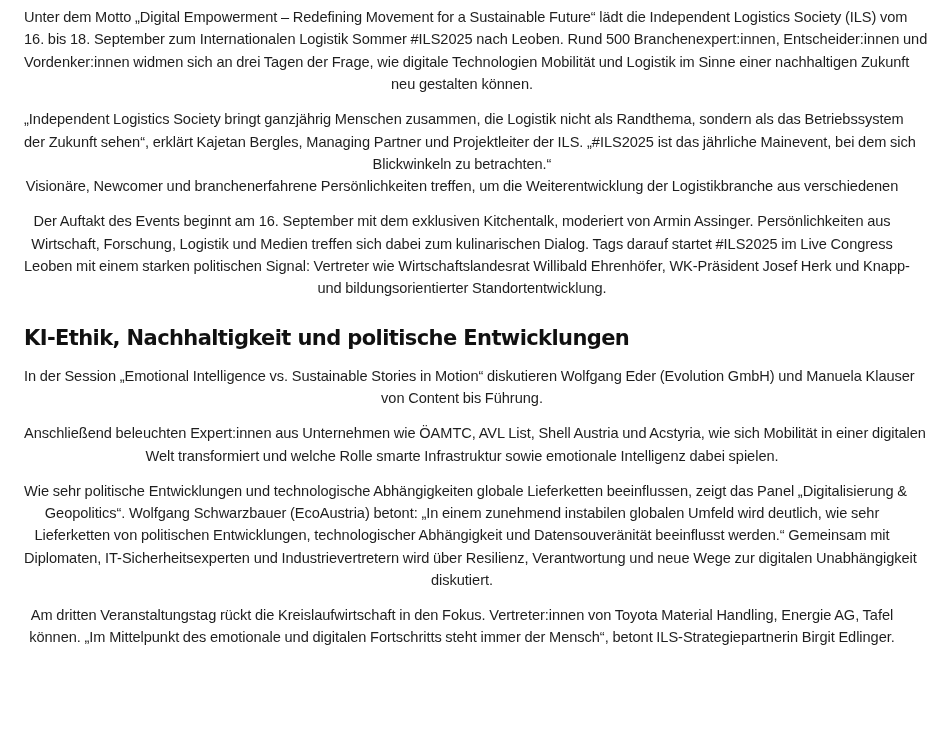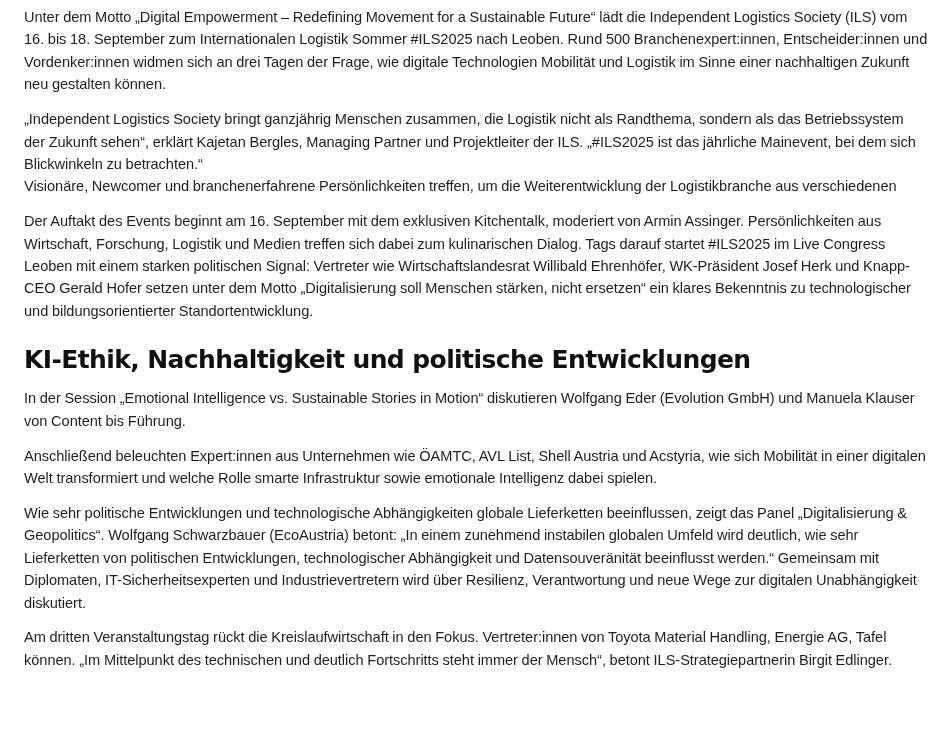--- a/index.html
+++ b/index.html
@@ -22,29 +22,30 @@
     .article p {
       margin: 0 0 12.5px 0;
       font-size: 14.6px;
       line-height: 22.4px;
       letter-spacing: -0.05px;
       word-spacing: -0.3px;
     }
     .article h2 {
       font-family: "DejaVu Sans", sans-serif;
       font-weight: bold;
-      font-size: 25px;
+      font-size: 21px;
       line-height: 28px;
       color: #111111;
       margin: 24px 0 13px 0;
       letter-spacing: -0.6px;
     }
     .line {
       display: block;
       white-space: nowrap;
+      text-align: center;
     }
   </style>
 </head>
 <body>
 
 <div class="article">
 
   <p>
     <span class="line">Unter dem Motto „Digital Empowerment – Redefining Movement for a Sustainable Future“ lädt die Independent Logistics Society (ILS) vom</span>
     <span class="line">16. bis 18. September zum Internationalen Logistik Sommer #ILS2025 nach Leoben. Rund 500 Branchenexpert:innen, Entscheider:innen und</span>
@@ -56,21 +57,20 @@
     <span class="line">„Independent Logistics Society bringt ganzjährig Menschen zusammen, die Logistik nicht als Randthema, sondern als das Betriebssystem</span>
     <span class="line">der Zukunft sehen“, erklärt Kajetan Bergles, Managing Partner und Projektleiter der ILS. „#ILS2025 ist das jährliche Mainevent, bei dem sich</span>
     <span class="line">Blickwinkeln zu betrachten.“</span>
     <span class="line">Visionäre, Newcomer und branchenerfahrene Persönlichkeiten treffen, um die Weiterentwicklung der Logistikbranche aus verschiedenen</span>
   </p>
 
   <p>
     <span class="line">Der Auftakt des Events beginnt am 16. September mit dem exklusiven Kitchentalk, moderiert von Armin Assinger. Persönlichkeiten aus</span>
     <span class="line">Wirtschaft, Forschung, Logistik und Medien treffen sich dabei zum kulinarischen Dialog. Tags darauf startet #ILS2025 im Live Congress</span>
     <span class="line">Leoben mit einem starken politischen Signal: Vertreter wie Wirtschaftslandesrat Willibald Ehrenhöfer, WK-Präsident Josef Herk und Knapp-</span>
-    <span class="line">CEO Gerald Hofer setzen unter dem Motto „Digitalisierung soll Menschen stärken, nicht ersetzen“ ein klares Bekenntnis zu technologischer</span>
     <span class="line">und bildungsorientierter Standortentwicklung.</span>
   </p>
 
   <h2>KI-Ethik, Nachhaltigkeit und politische Entwicklungen</h2>
 
   <p>
     <span class="line">In der Session „Emotional Intelligence vs. Sustainable Stories in Motion“ diskutieren Wolfgang Eder (Evolution GmbH) und Manuela Klauser</span>
     <span class="line">von Content bis Führung.</span>
   </p>
 
@@ -82,16 +82,16 @@
   <p>
     <span class="line">Wie sehr politische Entwicklungen und technologische Abhängigkeiten globale Lieferketten beeinflussen, zeigt das Panel „Digitalisierung &amp;</span>
     <span class="line">Geopolitics“. Wolfgang Schwarzbauer (EcoAustria) betont: „In einem zunehmend instabilen globalen Umfeld wird deutlich, wie sehr</span>
     <span class="line">Lieferketten von politischen Entwicklungen, technologischer Abhängigkeit und Datensouveränität beeinflusst werden.“ Gemeinsam mit</span>
     <span class="line">Diplomaten, IT-Sicherheitsexperten und Industrievertretern wird über Resilienz, Verantwortung und neue Wege zur digitalen Unabhängigkeit</span>
     <span class="line">diskutiert.</span>
   </p>
 
   <p>
     <span class="line">Am dritten Veranstaltungstag rückt die Kreislaufwirtschaft in den Fokus. Vertreter:innen von Toyota Material Handling, Energie AG, Tafel</span>
-    <span class="line">können. „Im Mittelpunkt des technischen und deutlich Fortschritts steht immer der Mensch“, betont ILS-Strategiepartnerin Birgit Edlinger.</span>
+    <span class="line">können. „Im Mittelpunkt des emotionale und digitalen Fortschritts steht immer der Mensch“, betont ILS-Strategiepartnerin Birgit Edlinger.</span>
   </p>
 
 </div>
 
 </body></html>

